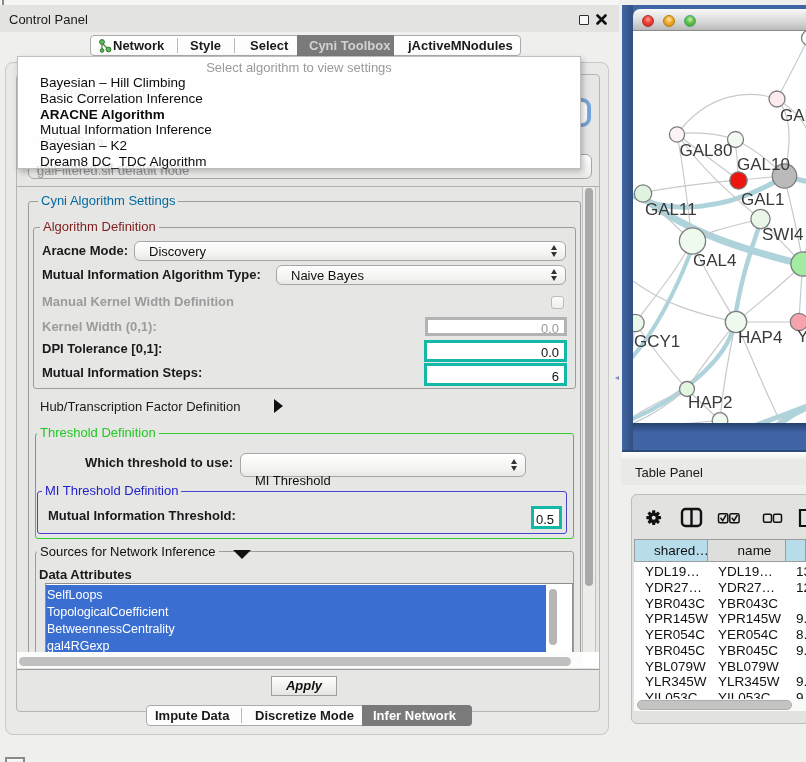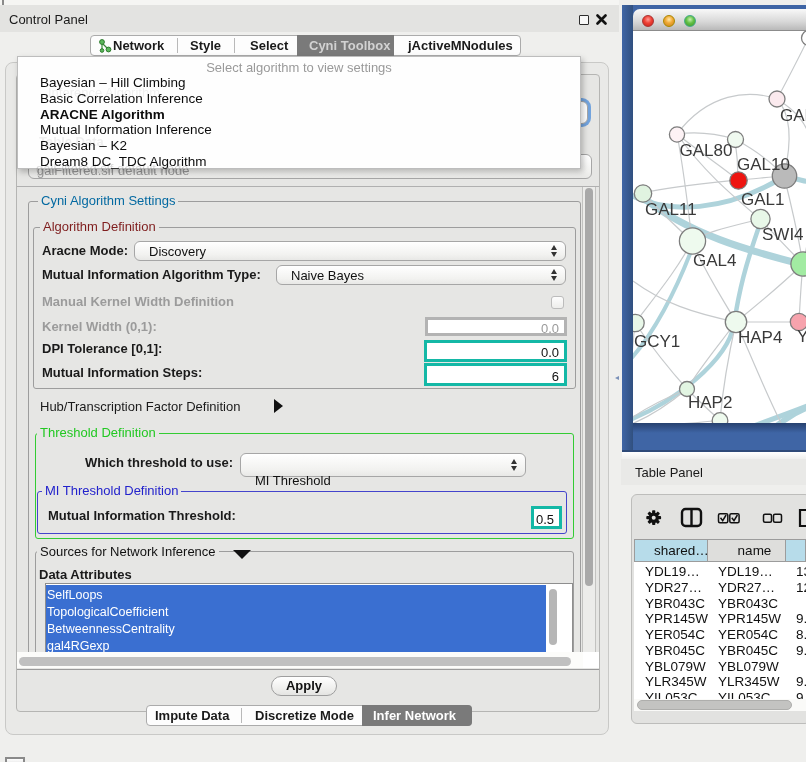--- a/index.html
+++ b/index.html
@@ -103,21 +103,21 @@
 <div class="abs" style="left:46px; top:585px; width:500px; height:68px; background:#3a6fd1;"></div>
 <div class="abs" style="left:47px; top:587px; font-size:12.5px; line-height:17px; color:#fff; white-space:pre;">SelfLoops
 TopologicalCoefficient
 BetweennessCentrality
 gal4RGexp</div>
 <div class="abs" style="left:549px; top:589px; width:8px; height:56px; background:#b6b6b6; border-radius:4px;"></div>
 <div class="abs" style="left:17px; top:652px; width:566px; height:16px; background:#fcfcfa;"></div>
 <div class="abs" style="left:19px; top:657px; width:552px; height:9px; background:#c0c0c0; border-radius:4.5px;"></div>
 <div class="abs" style="left:17px; top:669px; width:582px; height:1px; background:#9a9a9a;"></div>
 
-<div class="abs" style="left:271px; top:676px; width:66px; height:20px; background:linear-gradient(#ffffff,#f0f0ee 60%,#e4e4e2); border:1px solid #9e9e9e; border-radius:10px; text-align:center; font-size:13px; font-weight:bold; color:#111; line-height:18px;">Apply</div>
+<div class="abs" style="left:271px; top:676px; width:66px; height:20px; background:linear-gradient(#ffffff,#f0f0ee 60%,#e4e4e2); border:1px solid #9e9e9e; border-radius:0; text-align:center; font-size:13px; font-weight:bold; color:#111; line-height:18px;font-style:italic;">Apply</div>
 
 <div class="abs" style="left:146px; top:705px; width:326px; height:21px; background:#fdfdfd; border:1px solid #ababab; border-radius:4px;"></div>
 <div class="abs" style="left:362px; top:705px; width:110px; height:21px; background:#7a7a7a; border-radius:0 4px 4px 0;"></div>
 <div class="abs" style="left:241px; top:708px; width:1px; height:15px; background:#b9b9b9;"></div>
 <div class="lbl b" style="left:155px; top:709px;">Impute Data</div>
 <div class="lbl b" style="left:255px; top:709px;">Discretize Mode</div>
 <div class="lbl b" style="left:373px; top:709px; color:#fff;">Infer Network</div>
 
 <div class="abs" style="left:90px; top:35px; width:431px; height:21px; background:#fdfdfd; border:1px solid #ababab; border-radius:4px;"></div>
 <div class="abs" style="left:297px; top:35px; width:97px; height:21px; background:#7a7a7a;"></div>

